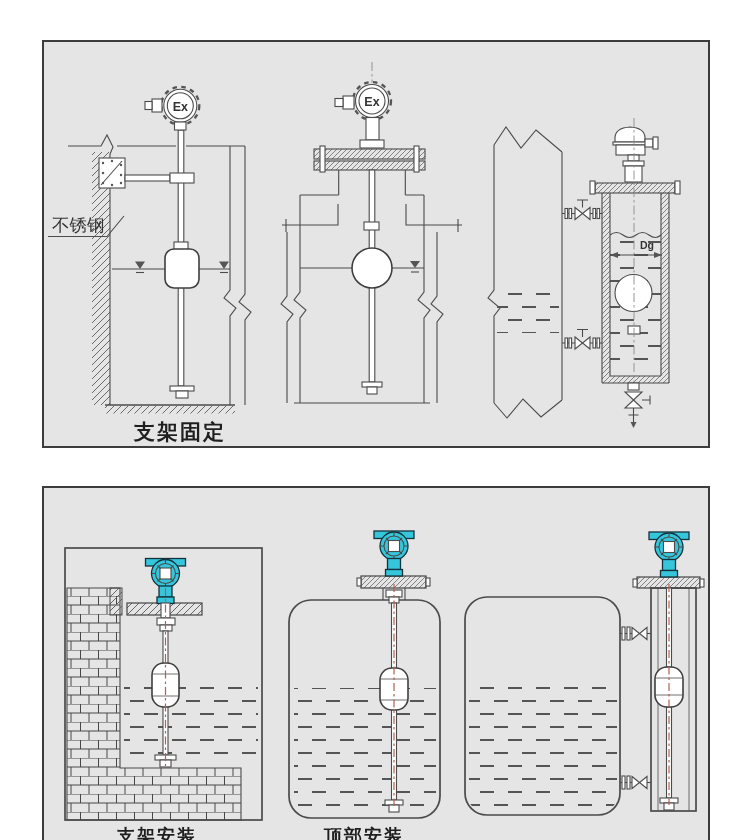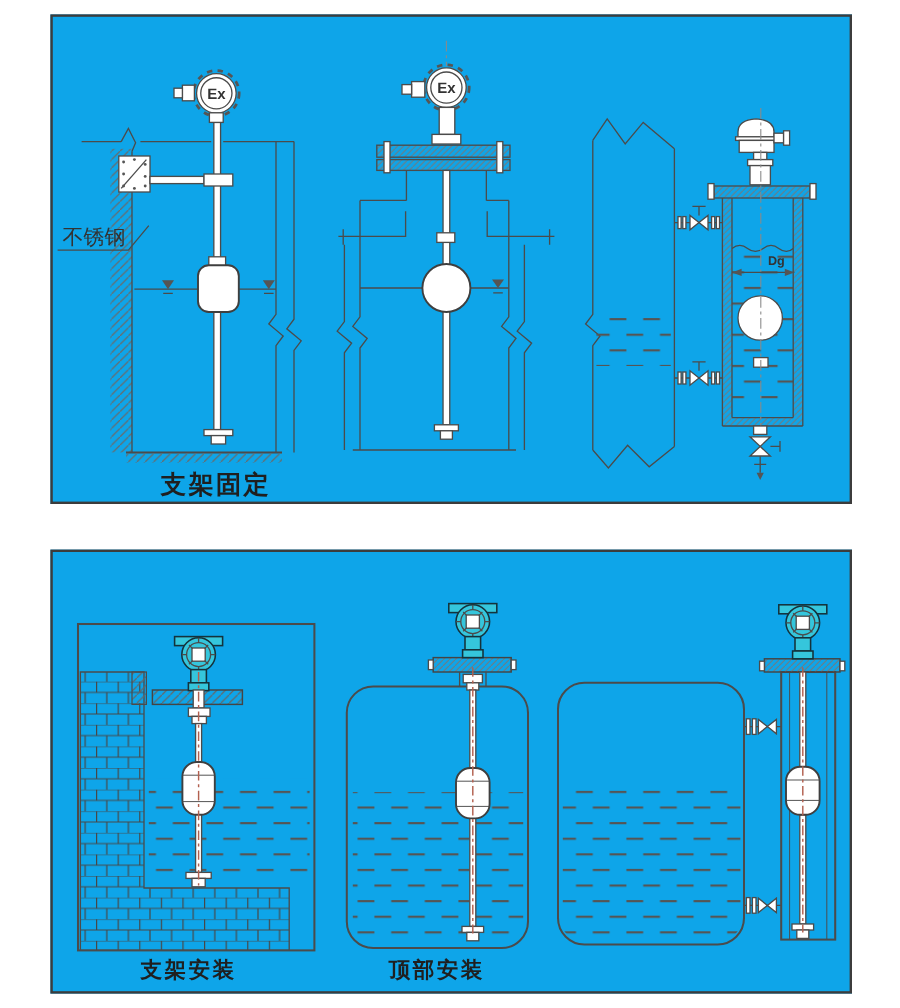--- a/index.html
+++ b/index.html
@@ -1,17 +1,17 @@
 <!DOCTYPE html>
 <html style="--c-line: #4b4b4b; --c-panel_border: #3c3c3c; --c-transmitter_teal: #35c6dc; --c-centerline_red: #b2604f; --c-label: #1f1f1f;"><head>
 <meta charset="utf-8">
 <style>
   html,body{margin:0;padding:0;background:#fff;}
   body{width:750px;height:840px;position:relative;font-family:"Liberation Sans",sans-serif;}
-  .panel{position:absolute;background:#0ea5e9;border:2px solid var(--c-panel_border,#3c3c3c);}
+  .panel{position:absolute;background:#e5e5e5;border:2px solid var(--c-panel_border,#3c3c3c);margin-top:28px;}
   #panel-top{left:42px;top:12px;width:664px;height:404px;}
   #panel-bottom{left:42px;top:458px;width:664px;height:366px;}
   .panel svg{position:absolute;left:0;top:0;}
   .cap{position:absolute;transform:translateX(-50%);white-space:nowrap;color:var(--c-label,#1f1f1f);}
   .cap-top{top:376px;font-size:21px;font-weight:600;letter-spacing:2px;}
   .cap-bot{top:336px;font-size:18px;font-weight:900;letter-spacing:2px;}
   .ln{stroke:var(--c-line,#4b4b4b);fill:none;stroke-width:1.1;}
   .ln2{stroke:var(--c-line,#4b4b4b);fill:none;stroke-width:1.7;}
   .lnt{stroke:var(--c-line,#4b4b4b);fill:none;stroke-width:.8;}
   .wh{fill:#fff;stroke:var(--c-line,#4b4b4b);stroke-width:1.1;}

